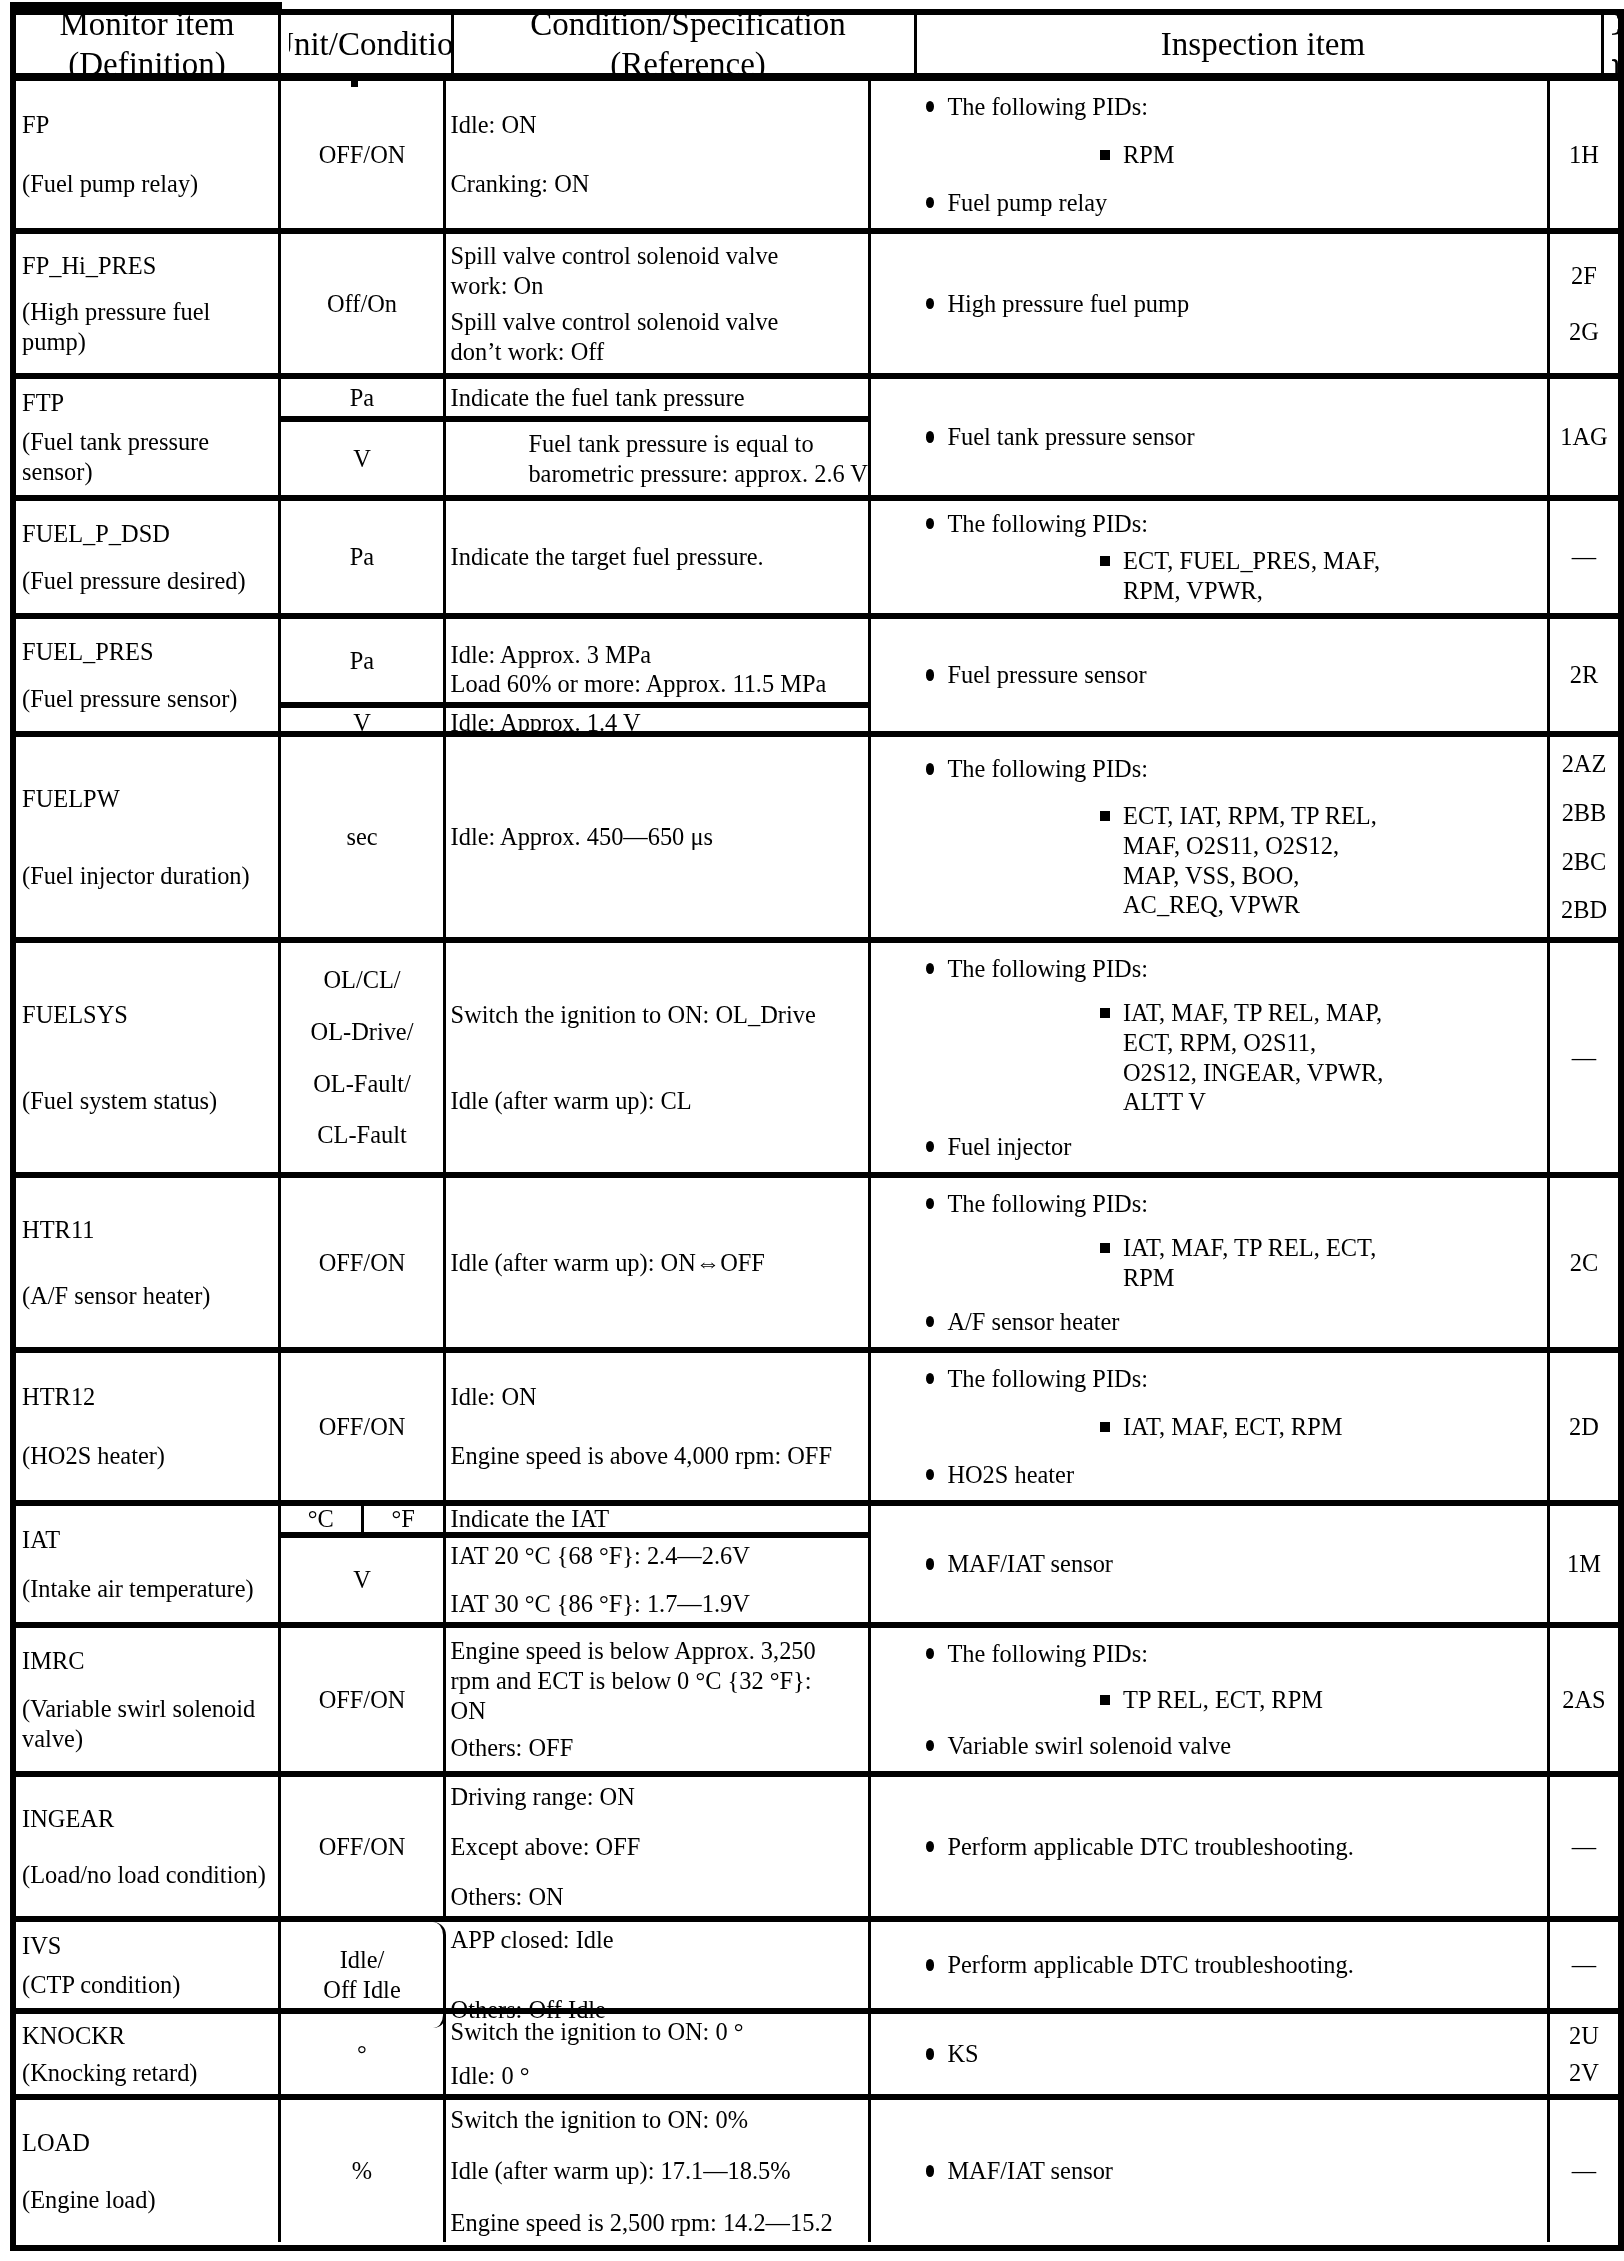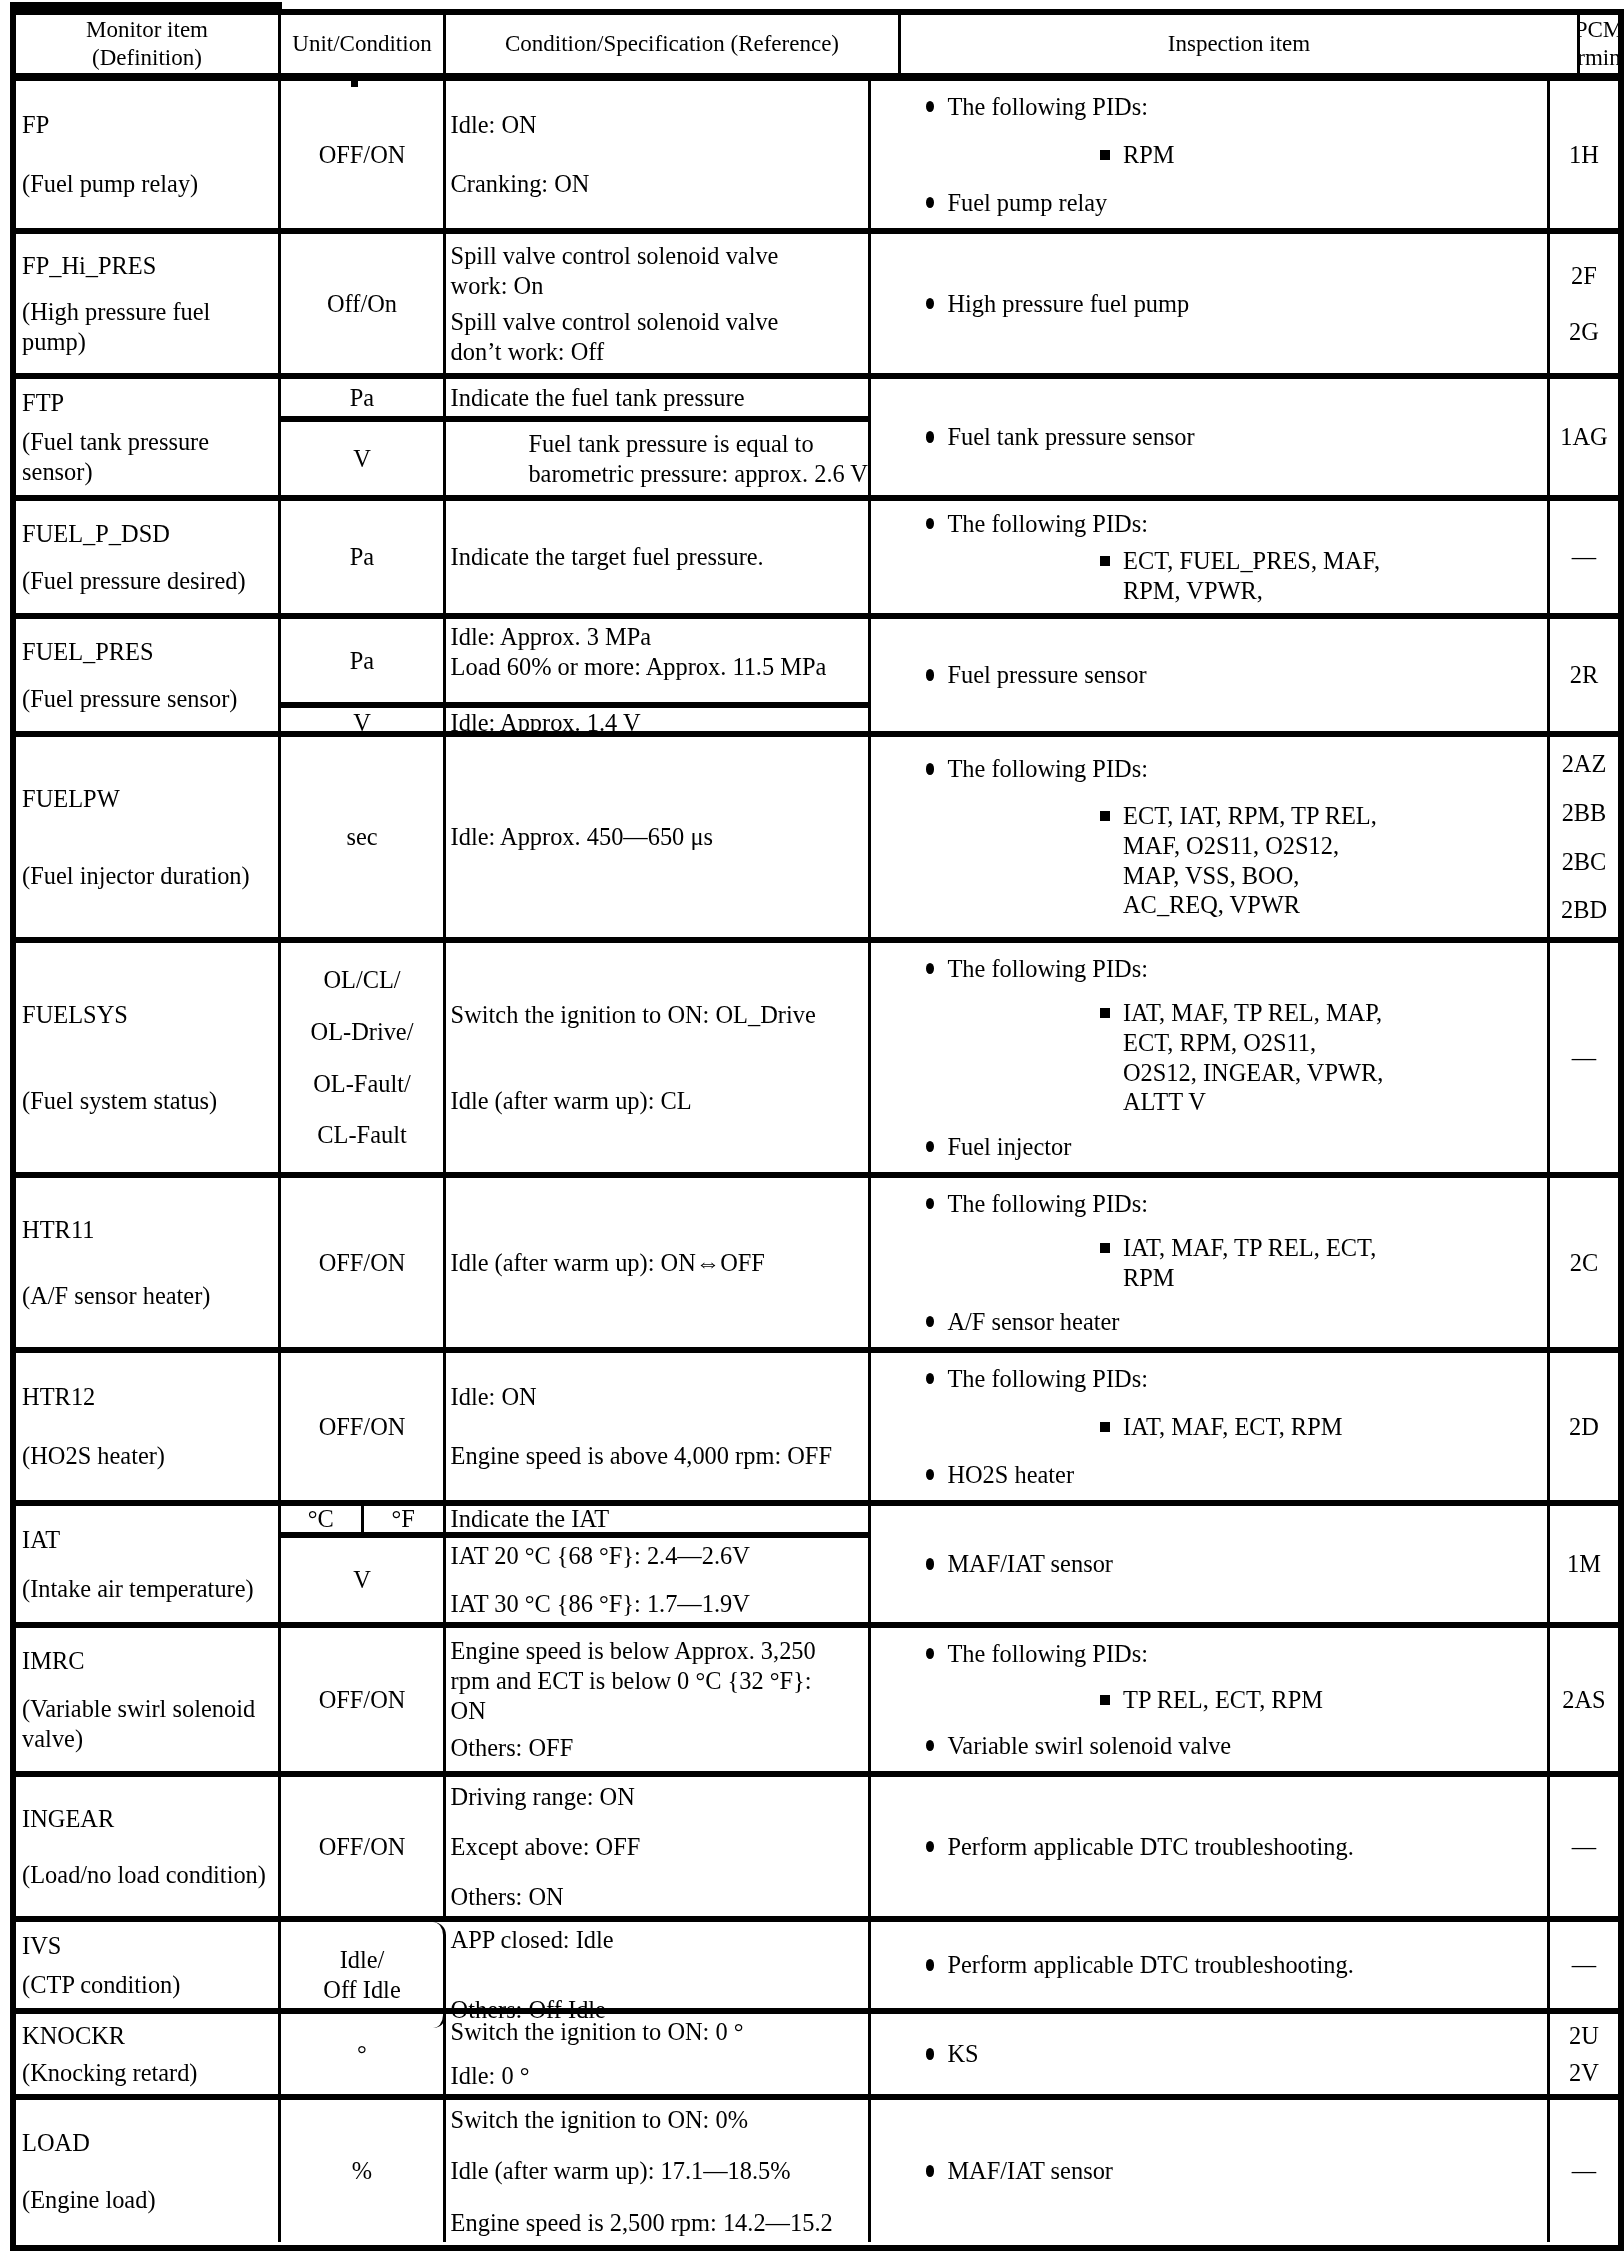--- a/index.html
+++ b/index.html
@@ -9,21 +9,21 @@
   }
   .page{position:relative;width:1624px;height:2261px;overflow:hidden;background:#fff;}
   .artifact-bar{position:absolute;left:10px;top:2.3px;width:272px;height:8.4px;background:#000;}
   .artifact-tick{position:absolute;left:351px;top:74px;width:6.9px;height:13px;background:#000;}
   .tbl{
     position:absolute;left:10px;top:9.2px;width:1614px;height:2242px;
     border:6.9px solid #000;box-sizing:border-box;
     display:flex;flex-direction:column;font-size:24.4px;line-height:1.22;
   }
   .row{display:flex;border-bottom:6.9px solid #000;box-sizing:border-box;flex:none;}
-  .row.header{border-bottom-width:8.4px;height:66px;font-size:23px;}
+  .row.header{border-bottom-width:8.4px;height:66px;font-size:33px;gap:8px;}
   .row.last{border-bottom:none;}
   .cell{box-sizing:border-box;overflow:hidden;flex:none;}
   .br{border-right:3.8px solid #000;}
   .hc{display:flex;flex-direction:column;align-items:center;justify-content:center;text-align:center;}
   .h1{width:265px;}
   .hu{width:165px;}
   .hcond{width:455px;}
   .h4{width:679px;}
   .h5{flex:1;}
   .c1{width:265px;display:flex;flex-direction:column;justify-content:space-evenly;padding-left:6.1px;}
@@ -241,21 +241,21 @@
             <div class="line">FUEL_PRES</div>
             <div class="blk">
               <div class="line">(Fuel pressure sensor)</div>
             </div>
           </div>
           <div class="mid br">
             <div class="subrow" style="height: 89px;">
               <div class="ucell br" style="justify-content: center;">
                 <div class="line">Pa</div>
               </div>
-              <div class="ccell" style="justify-content: flex-start; padding: 3.1px 4.6px;">
+              <div class="ccell" style="justify-content: flex-end; padding: 3.1px 4.6px;">
                 <div class="blk">
                   <div class="line">Idle: Approx. 3 MPa</div>
                 </div>
                 <div class="blk">
                   <div class="line">Load 60% or more: Approx. 11.5 MPa</div>
                 </div>
               </div>
             </div>
             <div class="subrow lastsub">
               <div class="ucell br" style="justify-content: center;">

